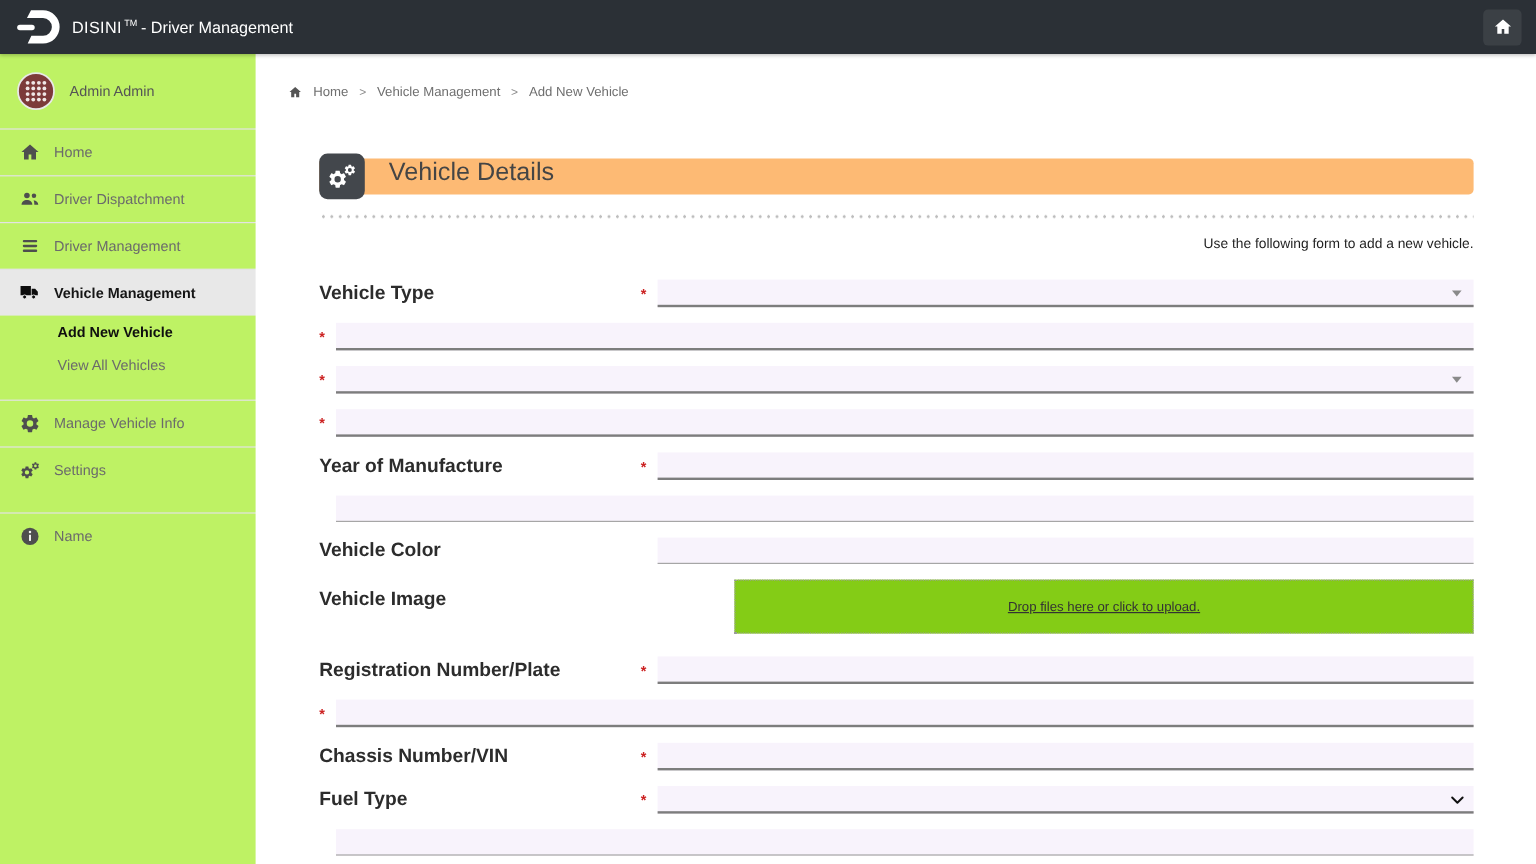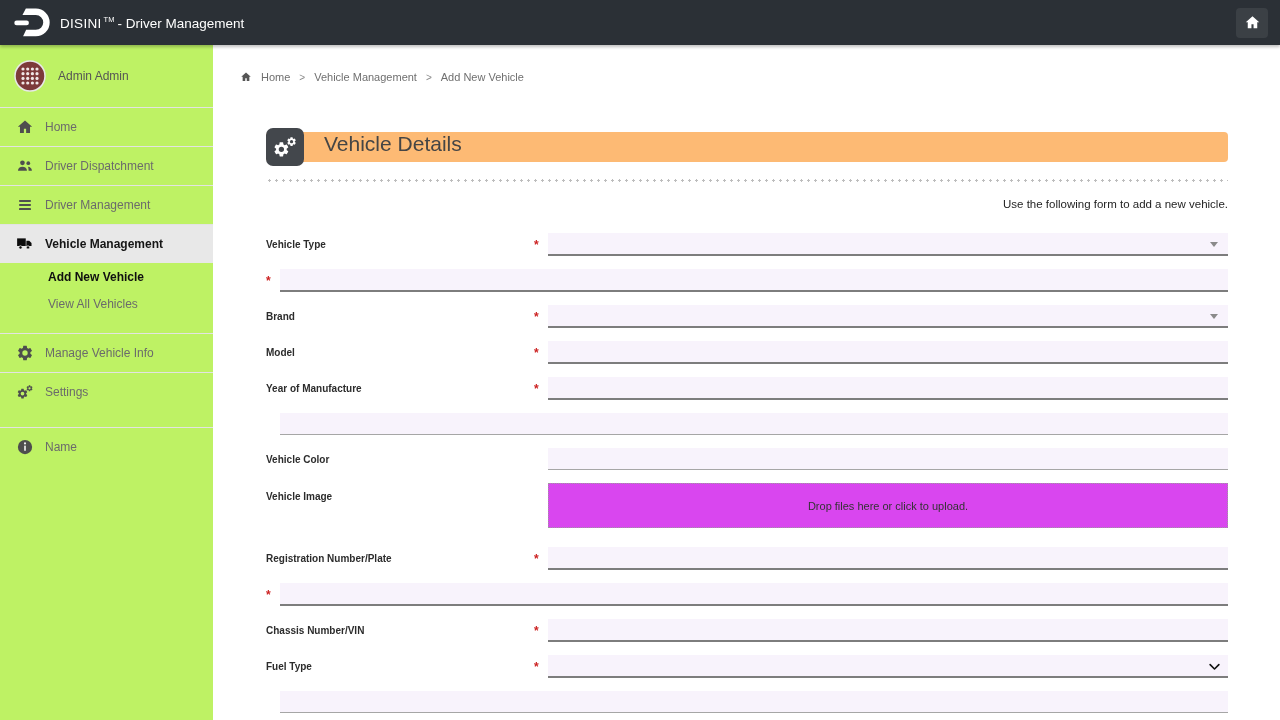--- a/index.html
+++ b/index.html
@@ -60,38 +60,38 @@
   .panel-icon svg { width:26px; height:26px; fill:#fff; }
   .panel-title { font-size:21px; color:#454545; }
 
   .dotted-sep { margin-top:17px; height:3px; background-repeat:repeat-x;
     background-image:radial-gradient(circle, #bdbdbd 1.1px, transparent 1.4px);
     background-size:7px 3px; }
   .intro { margin-top:16px; font-size:11.5px; color:#1f1f1f;text-align:right; }
 
   .vform { margin-top:23px; }
   .form-row { display:flex; align-items:center; margin-bottom:13px; }
-  .f-label { width:268px; font-size:10px; font-weight:bold; color:#2c2c2c; }
+  .f-label { width:268px; font-size:16px; font-weight:bold; color:#2c2c2c; }
   .f-req { width:14px; font-size:12px; font-weight:bold; color:#cc2222; }
   .f-control { flex:1; position:relative; }
   .f-input { display:block; width:100%; height:23px; background:#f8f3fc; border:none;
     border-bottom:2px solid #7d7d7d; outline:none; font:inherit; padding:0 6px; }
   .form-row.optional .f-input { border-bottom:1px solid #a6a6a6; height:22px; }
   .dropdown { height:23px; background:#f8f3fc; border-bottom:2px solid #7d7d7d; cursor:pointer; }
   .tri { position:absolute; right:10px; top:9px; width:0; height:0;
     border-left:4.5px solid transparent; border-right:4.5px solid transparent;
     border-top:5.5px solid #8a8a8a; }
   .chev { position:absolute; right:6px; top:4px; }
   .chev svg { width:15px; height:15px; fill:none; stroke:#111; stroke-width:2.6;
     stroke-linecap:round; stroke-linejoin:round; }
-  .form-row.dz-row { align-items:flex-start; margin:8px 0 19px; }
+  .form-row.dz-row { align-items:flex-start; margin:8px 0 19px;gap:32px; }
   .dz-row .f-label { margin-top:8px; }
-  .dropzone { height:45px; background:#d946ef; border:1px dotted #9c9c9c;
+  .dropzone { height:45px; background:#84cc16; border:1px dotted #9c9c9c;
     display:flex; align-items:center; justify-content:center;
-    font-size:11px; color:#333; cursor:pointer; }
+    font-size:11px; color:#333; cursor:pointer;text-decoration:underline; }
 </style>
 </head>
 <body>
 
 <header class="topbar">
   <span class="logo">
     <svg viewBox="0 0 26 24">
         <path d="M9 3h6.5a9 9 0 0 1 0 18H7.2l2-4.2h6.3a4.8 4.8 0 1 0 0-9.6H6.8z" fill="#fff"></path>
         <rect x="1.5" y="10.8" width="9.5" height="3" rx="1.5" fill="#fff"></rect>
       </svg>
@@ -262,29 +262,27 @@
             <span class="tri"></span>
           </div>
         </div>
         <div class="form-row">
           <span class="f-req">*</span>
           <div class="f-control">
             <input type="text" class="f-input" style="">
           </div>
         </div>
         <div class="form-row">
-          <label class="f-label">Brand</label>
           <span class="f-req">*</span>
           <div class="f-control">
             <div class="dropdown"></div>
             <span class="tri"></span>
           </div>
         </div>
         <div class="form-row">
-          <label class="f-label">Model</label>
           <span class="f-req">*</span>
           <div class="f-control">
             <input type="text" class="f-input" style="">
           </div>
         </div>
         <div class="form-row">
           <label class="f-label">Year of Manufacture</label>
           <span class="f-req">*</span>
           <div class="f-control">
             <input type="text" class="f-input" style="">

